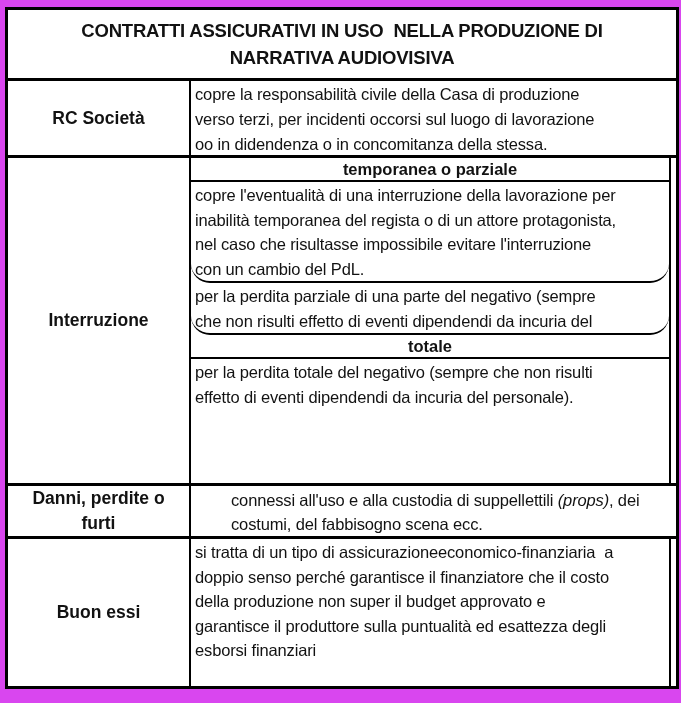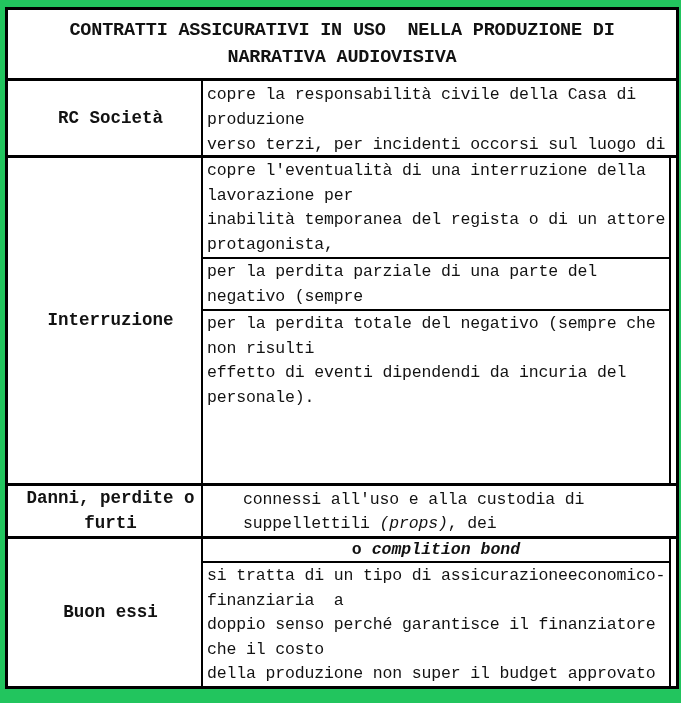--- a/index.html
+++ b/index.html
@@ -1,21 +1,21 @@
 <!DOCTYPE html>
 <html><head>
 <meta charset="utf-8">
 <style>
   html, body { margin: 0; padding: 0; background: #ffffff; }
   .page {
     position: relative;
     width: 681px;
     height: 703px;
-    background: #22c55e;
-    font-family: Liberation Mono, monospace;
+    background: #d946ef;
+    font-family: Liberation Sans, sans-serif;
     color: #121212;
     overflow: hidden;
   }
   .table {
     position: absolute;
     left: 5px; top: 7px;
     width: 674px; height: 682px;
     box-sizing: border-box;
     border: 3px solid #000;
     display: flex;
@@ -53,21 +53,20 @@
     border-right: 2px solid #000;
     display: flex;
     align-items: center;
     justify-content: center;
     text-align: center;
     font-weight: bold;
     font-size: 17.5px;
     line-height: 25px;
     white-space: pre-wrap;
     overflow: hidden;
-    margin-left: 12px;
   }
   .content-cell {
     flex: 1;
     min-width: 0;
     overflow: hidden;
   }
   .plain-text {
     font-size: 16.5px;
     line-height: 25px;
     letter-spacing: -0.15px;
@@ -100,20 +99,21 @@
   .sub-par {
     box-sizing: border-box;
     border-bottom: 2px solid #000;
     font-size: 16.5px;
     line-height: 24.6px;
     letter-spacing: -0.15px;
     padding: 1px 3px 0 4px;
     white-space: pre-wrap;
     flex: none;
     overflow: hidden;
+    border-radius: 19px;
   }
   .sub-par.last { border-bottom: none; flex: 1; }
   .it { font-style: italic; }
 </style>
 </head>
 <body>
 
 <div class="page">
   <div class="table">
 
@@ -126,46 +126,47 @@
         <div class="plain-text">copre la responsabilità civile della Casa di produzione
 verso terzi, per incidenti occorsi sul luogo di lavorazione
 oo in didendenza o in concomitanza della stessa.</div>
       </div>
     </div>
 
     <div class="row row-interr">
       <div class="label-cell">Interruzione</div>
       <div class="content-cell">
         <div class="nested">
+          <div class="sub-header">temporanea o parziale</div>
           <div class="sub-par" style="height:101px">copre l'eventualità di una interruzione della lavorazione per
 inabilità temporanea del regista o di un attore protagonista,
 nel caso che risultasse impossibile evitare l'interruzione
 con un cambio del PdL.</div>
           <div class="sub-par" style="height:52px">per la perdita parziale di una parte del negativo (sempre
 che non risulti effetto di eventi dipendendi da incuria del</div>
+          <div class="sub-header">totale</div>
           <div class="sub-par last">per la perdita totale del negativo (sempre che non risulti
 effetto di eventi dipendendi da incuria del personale).</div>
         </div>
       </div>
     </div>
 
     <div class="row row-danni">
       <div class="label-cell">Danni, perdite o
 furti</div>
       <div class="content-cell">
         <div class="plain-text"><span>connessi all'uso e alla custodia di suppellettili </span><span class="it">(props)</span><span>, dei
 costumi, del fabbisogno scena ecc.</span></div>
       </div>
     </div>
 
     <div class="row row-buonfine">
       <div class="label-cell">Buon essi</div>
       <div class="content-cell">
         <div class="nested">
-          <div class="sub-header"><span>o </span><span class="it">complition bond</span></div>
           <div class="sub-par last">si tratta di un tipo di assicurazioneeconomico-finanziaria  a
 doppio senso perché garantisce il finanziatore che il costo
 della produzione non super il budget approvato e
 garantisce il produttore sulla puntualità ed esattezza degli
 esborsi finanziari</div>
         </div>
       </div>
     </div>
 
   </div>

